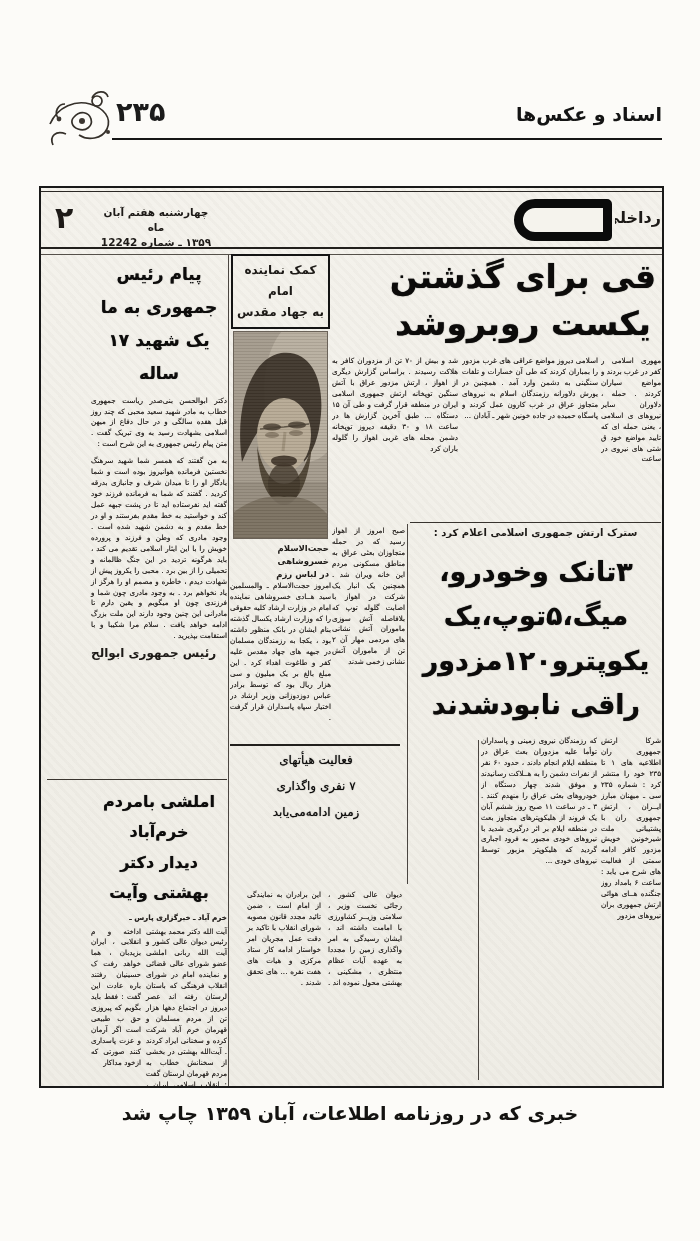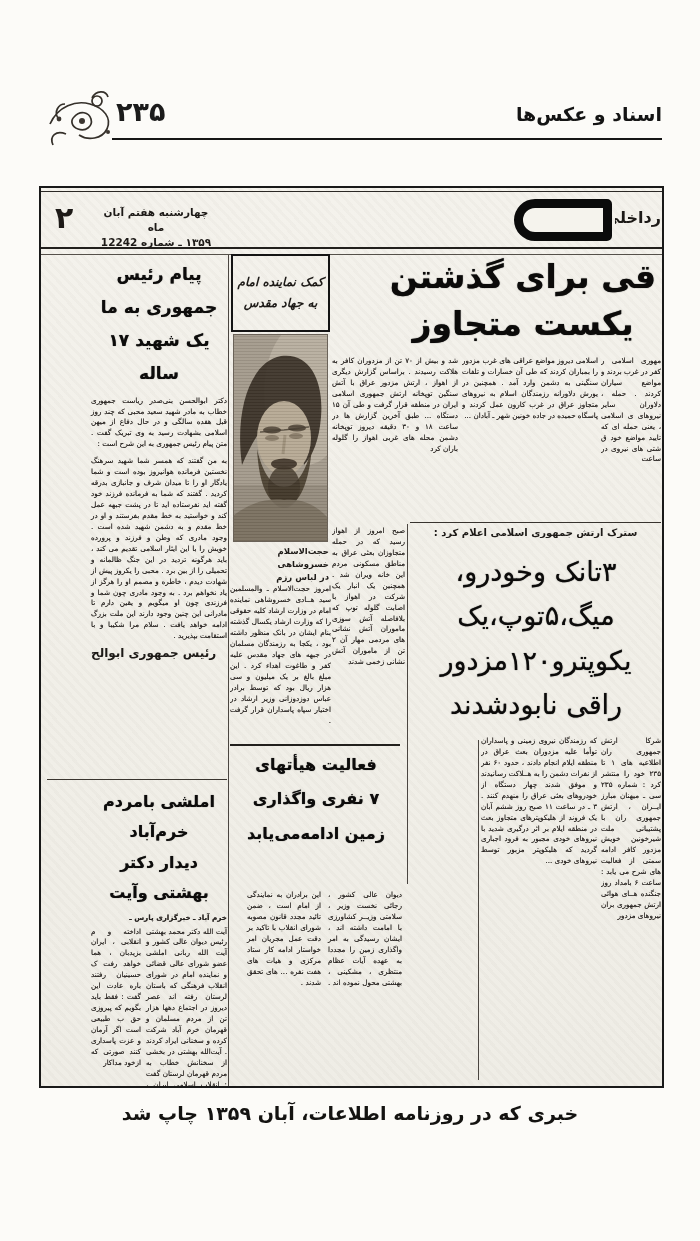--- a/index.html
+++ b/index.html
@@ -52,41 +52,41 @@
             text-shadow:0 0 1px rgba(10,10,10,0.8); }
   #lead-strip { left:560px; top:168px; width:60px; height:164px; }
   #lead-mid   { left:421px; top:168px; width:136px; height:164px; }
   #lead-left  { left:291px; top:168px; width:126px; height:164px; }
   #lead-city  { left:291px; top:338px; width:73px; height:206px; }
 
   
   #army-rule  { left:369px; top:334px; width:251px; }
   #army-kick  { left:369px; top:339px; width:251px; text-align:center; font-size:10px; font-weight:700; }
   #army-h { left:370px; top:362px; width:250px; height:180px; text-align:center;
-            font-size:27px; font-weight:400; line-height:1.64; color:#0c0b0a;
+            font-size:27px; font-weight:700; line-height:1.64; color:#0c0b0a;
             text-shadow:0 0 1px rgba(10,10,10,0.8); }
   #army-mid   { left:440px; top:548px; width:116px; height:344px; }
   #army-right { left:560px; top:548px; width:60px; height:344px; }
   #vr-army    { left:366px; top:336px; height:360px; }
   #vr-land    { left:437px; top:552px; height:340px; }
 
   
   #jihad { left:189px; top:64px; width:101px; height:486px; }
-  .jihad-hbox { border:2px solid #141414; margin:2px 1px 3px; padding:16px 2px;
-                text-align:center; font-size:12px; font-weight:800; line-height:1.75;font-style:italic; }
+  .jihad-hbox { border:2px solid #141414; margin:2px 1px 3px; padding:4px 2px;
+                text-align:center; font-size:12px; font-weight:800; line-height:1.75; }
   .photo-wrap { width:93px; height:206px; margin:2px auto 3px; position:relative;
                 outline:1px solid #6a6258; }
   .photo-grain { position:absolute; inset:0;
                  background:repeating-linear-gradient(0deg, rgba(60,52,44,0.10) 0 1px, rgba(240,236,228,0.06) 1px 3px); }
   .photo-cap { text-align:right; font-size:8.5px; font-weight:800; line-height:1.5; padding:1px 2px; }
 
   
   #land-rule { left:189px; top:556px; width:170px; }
   #land-h { left:188px; top:560px; width:174px; height:130px; text-align:center;
-            font-size:16px; font-weight:700; line-height:2.15; color:#0d0c0b;
+            font-size:12px; font-weight:400; line-height:2.15; color:#0d0c0b;
             text-shadow:0 0 0.9px rgba(10,10,10,0.75); }
   #land-right { left:367px; top:660px; width:68px; height:232px; }
   #land-body { left:189px; top:702px; width:172px; height:190px; column-count:2; column-gap:7px;padding-left:17px; }
 
   
   #leftzone { left:4px; top:66px; width:184px; height:832px; padding:0 2px; }
   .lz-h { text-align:center; font-weight:800; color:#0d0c0b; text-shadow:0 0 0.8px rgba(10,10,10,0.7); }
   #pres-h { font-size:17px; line-height:1.95; margin-top:4px; }
   .lz-sec { display:block;margin-left:44px; }
   .sig { text-align:left; font-size:12px; font-weight:800; margin:4px 8px 6px 0; }
@@ -135,21 +135,21 @@
       <div class="tab-label">رداخلی</div>
     </div>
     <div class="masthead-underline"></div>
 
     <div class="vrule" style="left:187px; top:67px; height:831px;"></div>
     <div class="vrule" id="vr-army"></div>
     <div class="vrule" id="vr-land"></div>
 
     <div class="blk" id="lead-h">
       <div>قی برای گذشتن</div>
-      <div>یکست متجاوز</div>
+      <div>یکست روبروشد</div>
     </div>
     <div class="blk body-txt" id="lead-strip">مهوری اسلامی ر کفر در غرب بردند و مواضع سیاران کردند . حمله ، دلاوران سایر نیروهای ی اسلامی ، یعنی حمله ای که تایید مواضع خود ق شتی های نیروی در ساعت</div>
     <div class="blk body-txt" id="lead-mid">اسلامی دیروز مواضع عراقی های غرب مزدور را بمباران کردند که طی آن خسارات و تلفات سنگینی به دشمن وارد آمد . همچنین در یورش دلاورانه رزمندگان اسلام به نیروهای متجاوز عراق در غرب کارون عمل کردند و پاسگاه حمیده در جاده خونین شهر ـ آبادان ...</div>
     <div class="blk body-txt" id="lead-left">شد و بیش از ۷۰ تن از مزدوران کافر به هلاکت رسیدند . براساس گزارش دیگری از اهواز ، ارتش مزدور عراق با آتش سنگین توپخانه ارتش جمهوری اسلامی ایران در منطقه قرار گرفت و طی آن ۱۵ دستگاه ... طبق آخرین گزارش ها در ساعت ۱۸ و ۳۰ دقیقه دیروز توپخانه دشمن محله های غربی اهواز را گلوله باران کرد</div>
     <div class="blk body-txt" id="lead-city">صبح امروز از اهواز رسید که در حمله متجاوزان بعثی عراق به مناطق مسکونی مردم این خانه ویران شد . همچنین یک انبار یک شرکت در اهواز با اصابت گلوله توپ که بلافاصله آتش سوزی ماموران آتش نشانی های مردمی مهار آن ۲ تن از ماموران آتش نشانی زخمی شدند</div>
 
     <div class="hrule" id="army-rule"></div>
     <div class="blk" id="army-kick">سترک ارتش جمهوری اسلامی اعلام کرد :</div>
     <div class="blk" id="army-h">
       <div>۳تانک وخودرو،</div>

